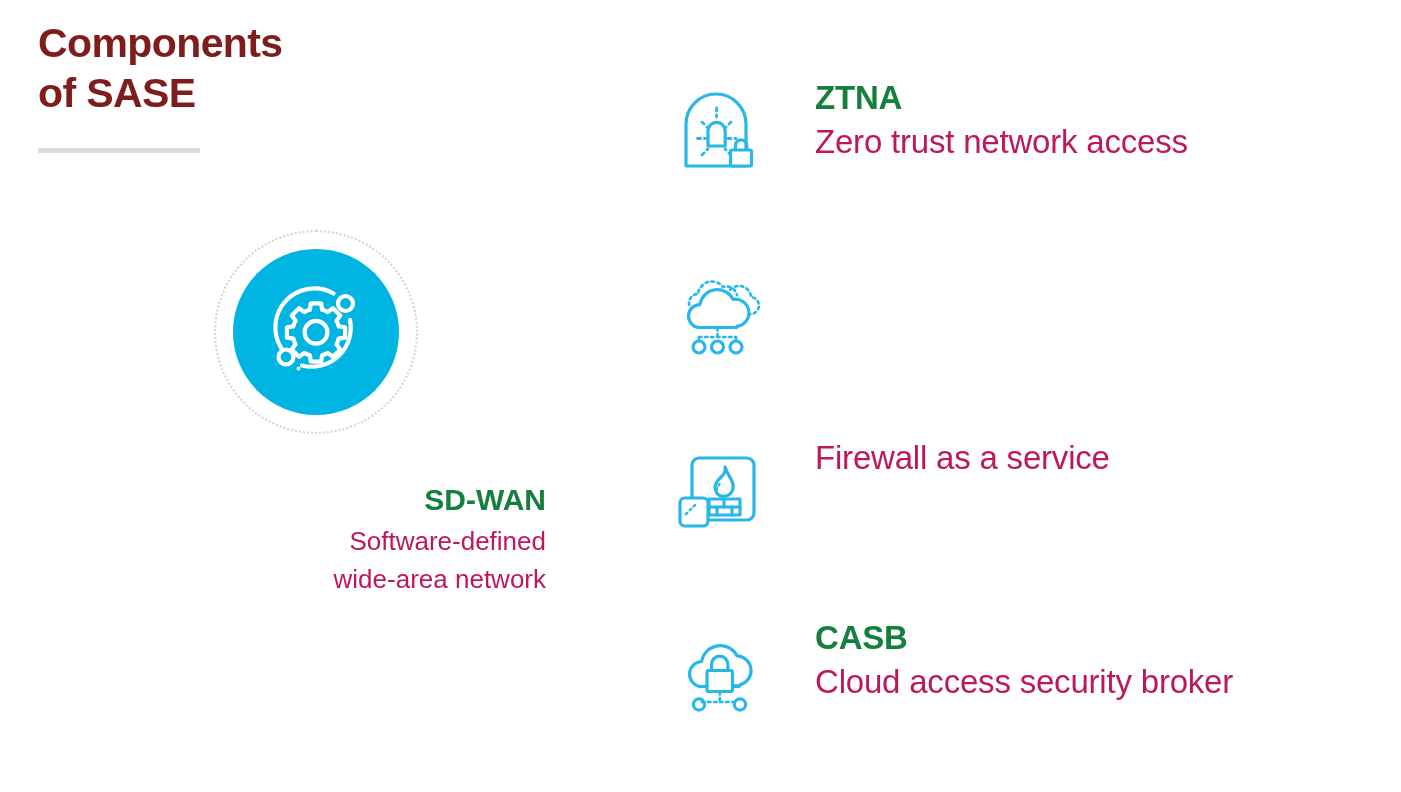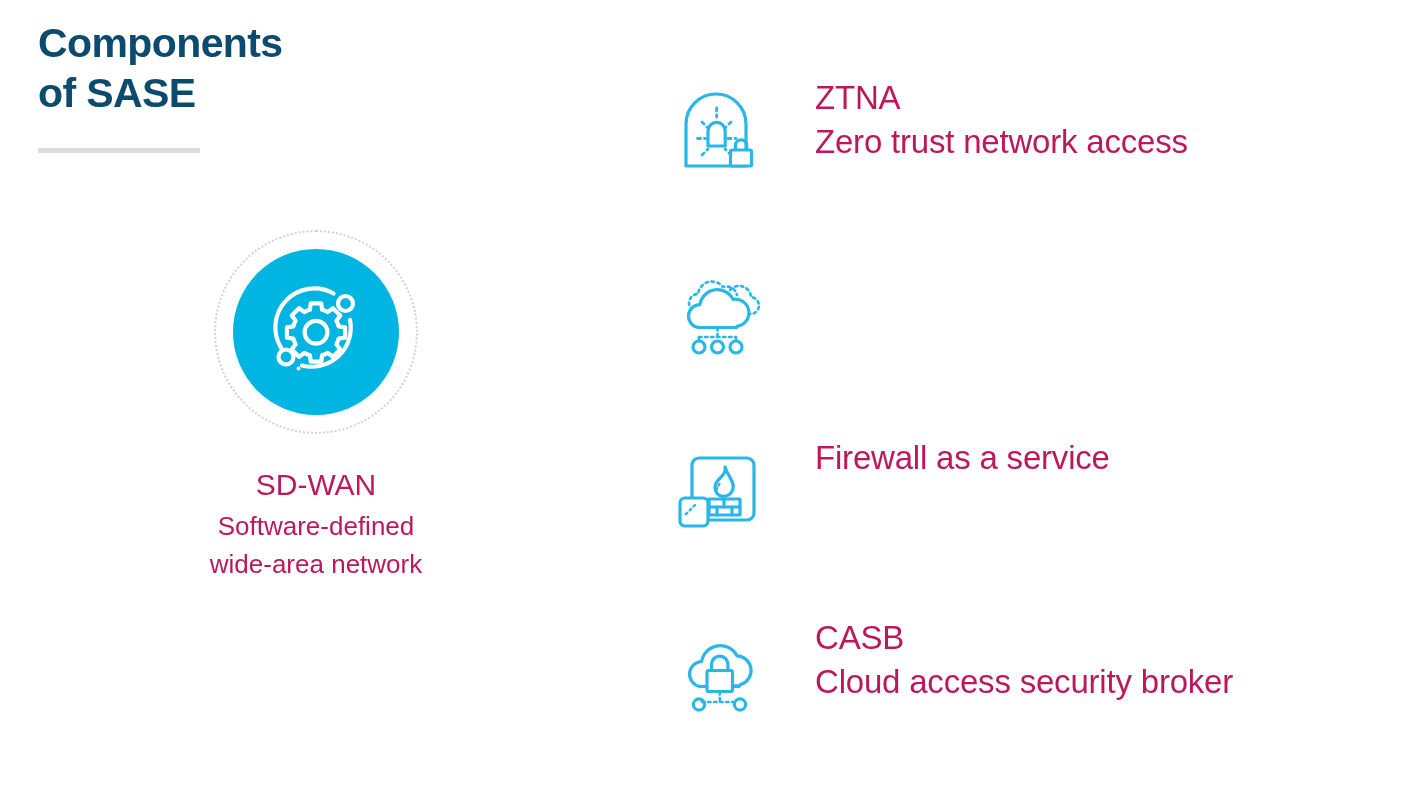--- a/index.html
+++ b/index.html
@@ -21,21 +21,21 @@
     position: absolute;
     left: 38px;
     top: 18px;
     width: 420px;
   }
   #page-title {
     font-size: 41px;
     font-weight: bold;
     line-height: 1.22;
     letter-spacing: -0.6px;
-    color: #0c4a6e;
+    color: #7f1d1d;
     white-space: pre-line;
     margin: 0;
   }
   #title-rule {
     margin-top: 30px;
     width: 162px;
     height: 5px;
     background: #dcdcdc;
   }
 
@@ -69,25 +69,26 @@
     border-radius: 50%;
     background: #00b5e2;
   }
   #sdwan-glyph {
     position: absolute;
     left: 50%;
     top: 50%;
     transform: translate(-50%, -50%);
   }
   #sdwan-text {
-    margin-top: 29px;
+    margin-top: 44px;
+    text-align: right;
   }
   .feat-title {
-    color: #be185d;
-    font-weight: normal;
+    color: #15803d;
+    font-weight: bold;
   }
   .feat-desc {
     color: #be185d;
     font-weight: normal;
   }
   #sdwan-block .feat-title {
     font-size: 30px;
     line-height: 1.45;
   }
   #sdwan-block .feat-desc {

